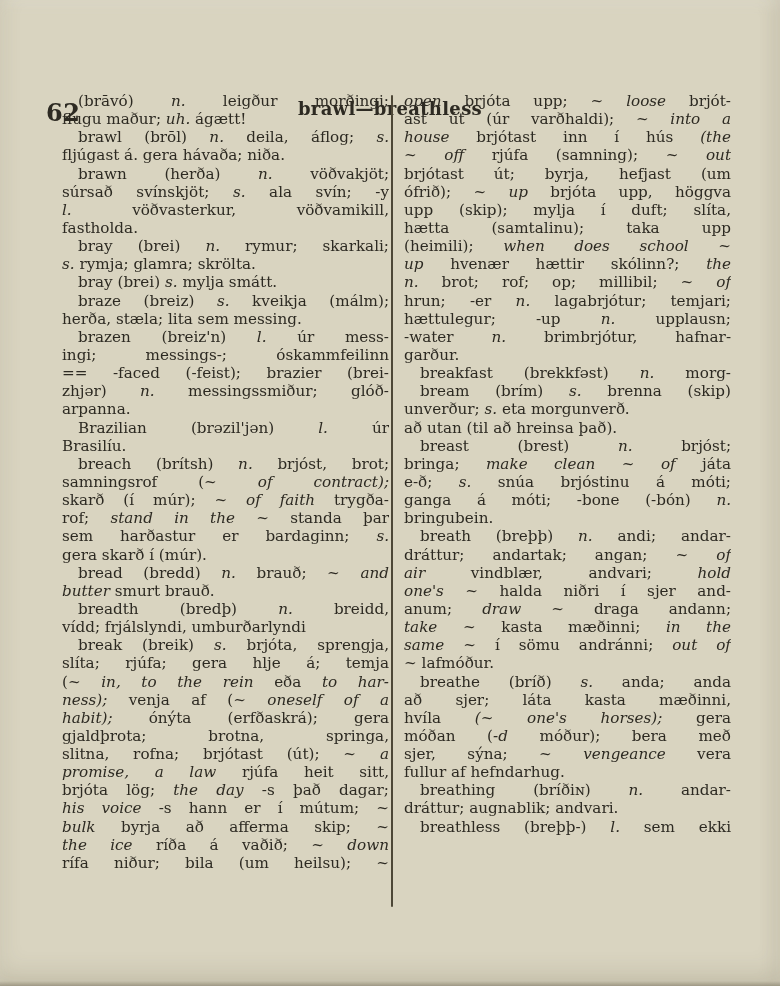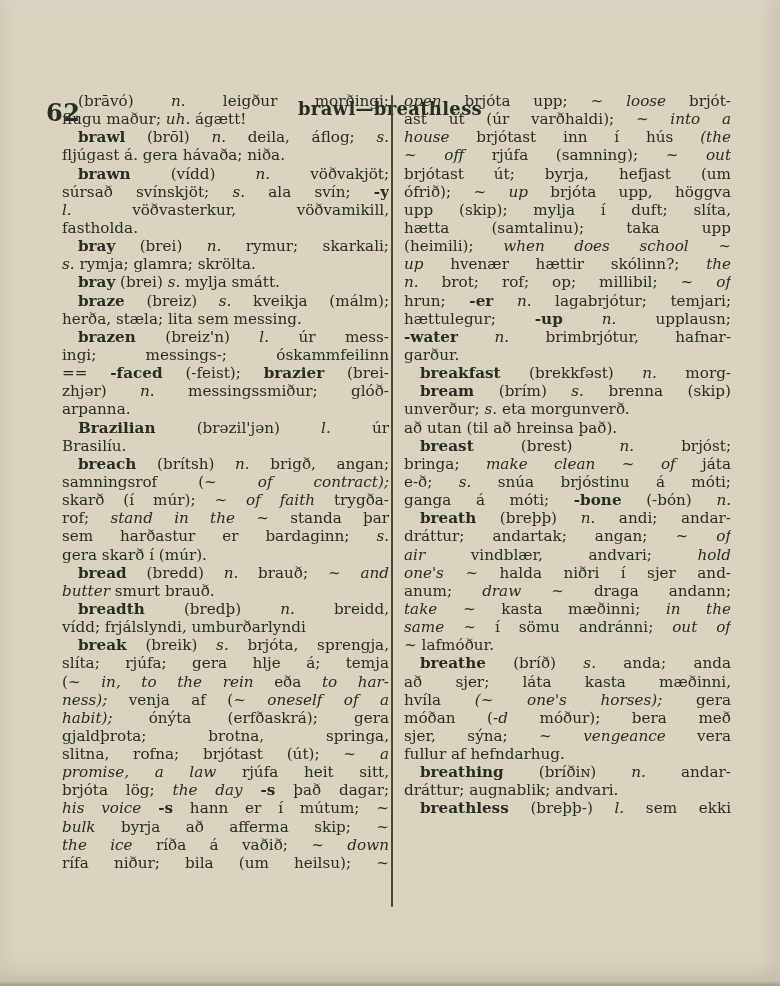--- a/index.html
+++ b/index.html
@@ -34,51 +34,51 @@
     position:absolute;left:391px;top:95px;width:2px;height:812px;
     background:#4d4737;border-radius:1px;
   }
   .tline{
     font-size:15.2px;line-height:18.15px;height:18.15px;
     text-align:justify;text-align-last:justify;overflow:hidden;
     white-space:normal;
   }
   .tline.end{text-align-last:left;}
   .tline.ind{text-indent:16px;}
-  .f-b{font-weight:bold;}
+  .f-b{font-weight:normal;}
   .f-i{font-style:italic;}
 </style>
 </head>
 <body>
 
 <div class="page-number">62</div>
 <div class="running-head">brawl—breathless</div>
 
 <div class="col col-left" id="col-left">
     <div class="tline ind"><span>(brāvó) </span><span class="f-i">n.</span><span> leigður morðingi;</span></div>
     <div class="tline end"><span>flugu maður; </span><span class="f-i">uh.</span><span> ágætt!</span></div>
     <div class="tline ind"><span class="f-b">brawl</span><span> (brōl) </span><span class="f-i">n.</span><span> deila, áflog; </span><span class="f-i">s.</span></div>
     <div class="tline end"><span>fljúgast á. gera hávaða; niða.</span></div>
-    <div class="tline ind"><span class="f-b">brawn</span><span> (vídd) </span><span class="f-i">n.</span><span> vöðvakjöt;</span></div>
+    <div class="tline ind"><span class="f-b">brawn</span><span> (herða) </span><span class="f-i">n.</span><span> vöðvakjöt;</span></div>
     <div class="tline"><span>súrsað svínskjöt; </span><span class="f-i">s.</span><span> ala svín; </span><span class="f-b">-y</span></div>
     <div class="tline"><span class="f-i">l.</span><span> vöðvasterkur, vöðvamikill,</span></div>
     <div class="tline end"><span>fastholda.</span></div>
     <div class="tline ind"><span class="f-b">bray</span><span> (brei) </span><span class="f-i">n.</span><span> rymur; skarkali;</span></div>
     <div class="tline end"><span class="f-i">s.</span><span> rymja; glamra; skrölta.</span></div>
     <div class="tline ind end"><span class="f-b">bray</span><span> (brei) </span><span class="f-i">s.</span><span> mylja smátt.</span></div>
     <div class="tline ind"><span class="f-b">braze</span><span> (breiz) </span><span class="f-i">s.</span><span> kveikja (málm);</span></div>
     <div class="tline end"><span>herða, stæla; lita sem messing.</span></div>
     <div class="tline ind"><span class="f-b">brazen</span><span> (breiz'n) </span><span class="f-i">l.</span><span> úr mess-</span></div>
     <div class="tline"><span>ingi; messings-; óskammfeilinn</span></div>
     <div class="tline"><span>== </span><span class="f-b">-faced</span><span> (-feist); </span><span class="f-b">brazier</span><span> (brei-</span></div>
     <div class="tline"><span>zhjər) </span><span class="f-i">n.</span><span> messingssmiður; glóð-</span></div>
     <div class="tline end"><span>arpanna.</span></div>
     <div class="tline ind"><span class="f-b">Brazilian</span><span> (brəzil'jən) </span><span class="f-i">l.</span><span> úr</span></div>
     <div class="tline end"><span>Brasilíu.</span></div>
-    <div class="tline ind"><span class="f-b">breach</span><span> (brítsh) </span><span class="f-i">n.</span><span> brigð, angan;</span></div>
+    <div class="tline ind"><span class="f-b">breach</span><span> (brítsh) </span><span class="f-i">n.</span><span> brjóst, brot;</span></div>
     <div class="tline"><span>samningsrof (~ </span><span class="f-i">of contract);</span></div>
     <div class="tline"><span>skarð (í múr); ~ </span><span class="f-i">of faith</span><span> trygða-</span></div>
     <div class="tline"><span>rof; </span><span class="f-i">stand in the</span><span> ~ standa þar</span></div>
     <div class="tline"><span>sem harðastur er bardaginn; </span><span class="f-i">s.</span></div>
     <div class="tline end"><span>gera skarð í (múr).</span></div>
     <div class="tline ind"><span class="f-b">bread</span><span> (bredd) </span><span class="f-i">n.</span><span> brauð; ~ </span><span class="f-i">and</span></div>
     <div class="tline end"><span class="f-i">butter</span><span> smurt brauð.</span></div>
     <div class="tline ind"><span class="f-b">breadth</span><span> (bredþ) </span><span class="f-i">n.</span><span> breidd,</span></div>
     <div class="tline end"><span>vídd; frjálslyndi, umburðarlyndi</span></div>
     <div class="tline ind"><span class="f-b">break</span><span> (breik) </span><span class="f-i">s.</span><span> brjóta, sprengja,</span></div>
@@ -113,20 +113,21 @@
     <div class="tline"><span class="f-b">-water</span><span> </span><span class="f-i">n.</span><span> brimbrjótur, hafnar-</span></div>
     <div class="tline end"><span>garður.</span></div>
     <div class="tline ind"><span class="f-b">breakfast</span><span> (brekkfəst) </span><span class="f-i">n.</span><span> morg-</span></div>
     <div class="tline ind"><span class="f-b">bream</span><span> (brím) </span><span class="f-i">s.</span><span> brenna (skip)</span></div>
     <div class="tline end"><span>unverður; </span><span class="f-i">s.</span><span> eta morgunverð.</span></div>
     <div class="tline end"><span>að utan (til að hreinsa það).</span></div>
     <div class="tline ind"><span class="f-b">breast</span><span> (brest) </span><span class="f-i">n.</span><span> brjóst;</span></div>
     <div class="tline"><span>bringa; </span><span class="f-i">make clean</span><span> ~ </span><span class="f-i">of</span><span> játa</span></div>
     <div class="tline"><span>e-ð; </span><span class="f-i">s.</span><span> snúa brjóstinu á móti;</span></div>
     <div class="tline"><span>ganga á móti; </span><span class="f-b">-bone</span><span> (-bón) </span><span class="f-i">n.</span></div>
+    <div class="tline end"><span>bringubein.</span></div>
     <div class="tline ind"><span class="f-b">breath</span><span> (breþþ) </span><span class="f-i">n.</span><span> andi; andar-</span></div>
     <div class="tline"><span>dráttur; andartak; angan; ~ </span><span class="f-i">of</span></div>
     <div class="tline"><span class="f-i">air</span><span> vindblær, andvari; </span><span class="f-i">hold</span></div>
     <div class="tline"><span class="f-i">one's</span><span> ~ halda niðri í sjer and-</span></div>
     <div class="tline"><span>anum; </span><span class="f-i">draw</span><span> ~ draga andann;</span></div>
     <div class="tline"><span class="f-i">take</span><span> ~ kasta mæðinni; </span><span class="f-i">in the</span></div>
     <div class="tline"><span class="f-i">same</span><span> ~ í sömu andránni; </span><span class="f-i">out of</span></div>
     <div class="tline end"><span>~ lafmóður.</span></div>
     <div class="tline ind"><span class="f-b">breathe</span><span> (bríð) </span><span class="f-i">s.</span><span> anda; anda</span></div>
     <div class="tline"><span>að sjer; láta kasta mæðinni,</span></div>

